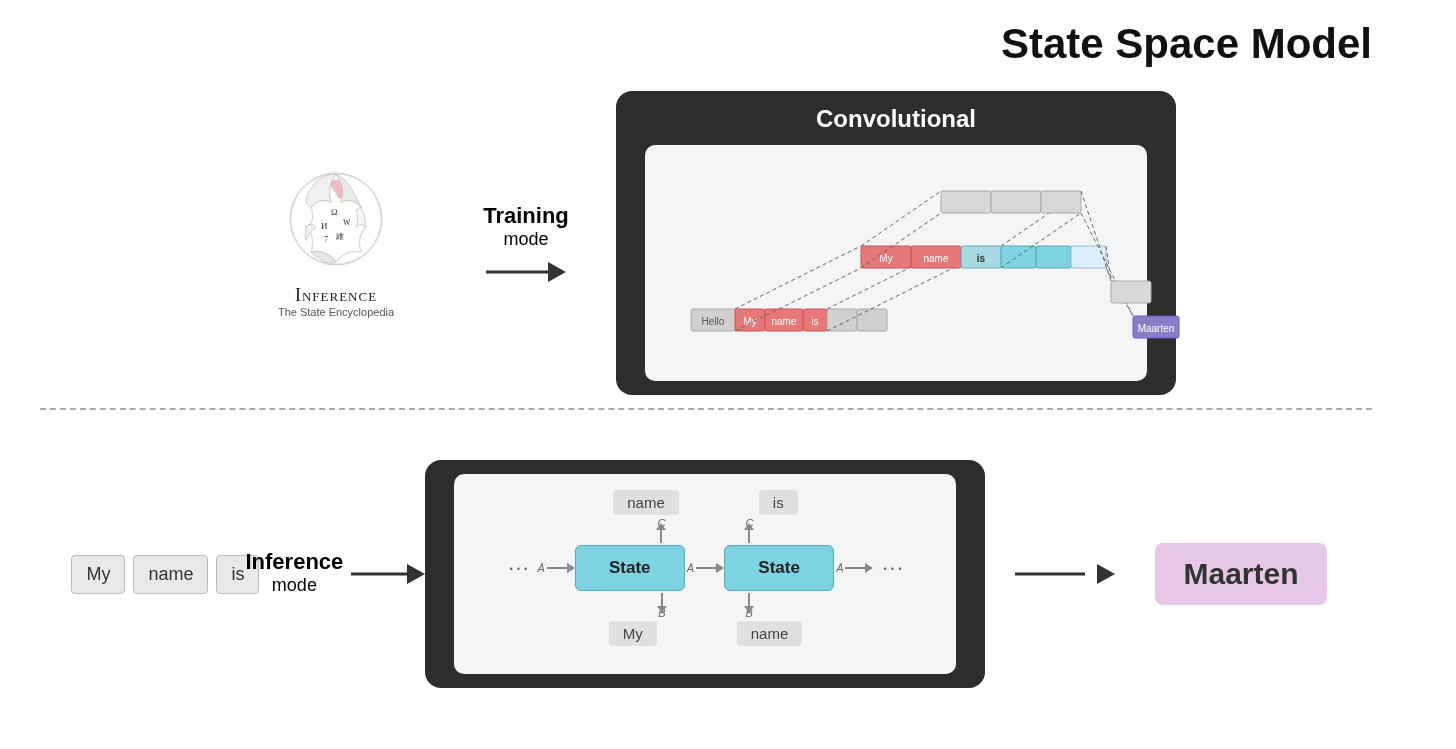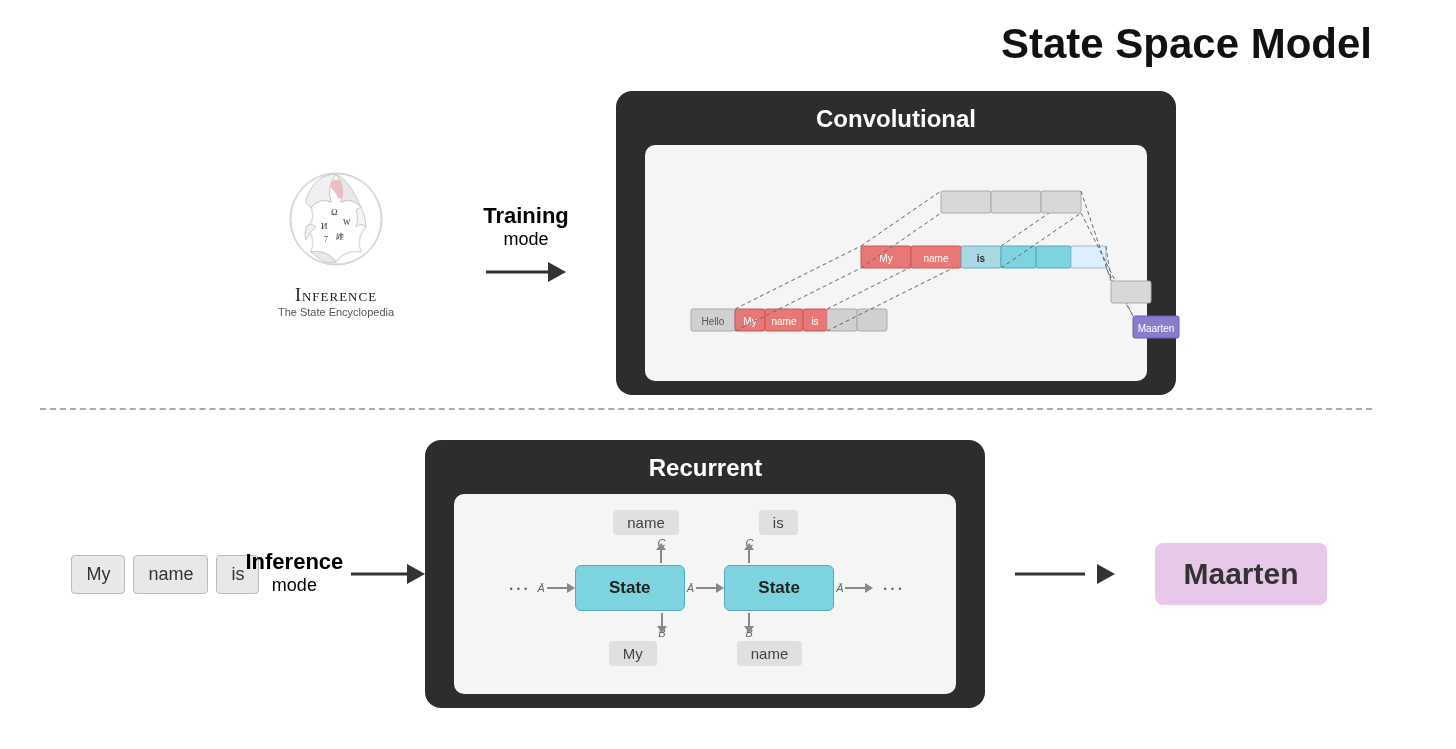--- a/index.html
+++ b/index.html
@@ -374,21 +374,20 @@
 
       <div class="arrow-area" style="gap:8px; display:flex; flex-direction:row; align-items:center; width:180px;">
         <div class="mode-label">
           <strong>Inference</strong>
           <span>mode</span>
         </div>
         <div class="arrow-right"></div>
       </div>
 
       <div class="dark-panel">
-        <div class="panel-title">Recurrent</div>
         <div class="panel-inner">
 
           <div style="display:flex; justify-content:center; gap:80px; margin-bottom:2px;">
             <div class="output-label">name</div>
             <div class="output-label">is</div>
           </div>
 
           <div style="display:flex; justify-content:center; gap:80px; margin-bottom:2px; padding: 0 32px;">
             <div style="display:flex; flex-direction:column; align-items:center;">
               <span style="font-size:11px; color:#666; font-style:italic; font-family:Arial;">C</span>

